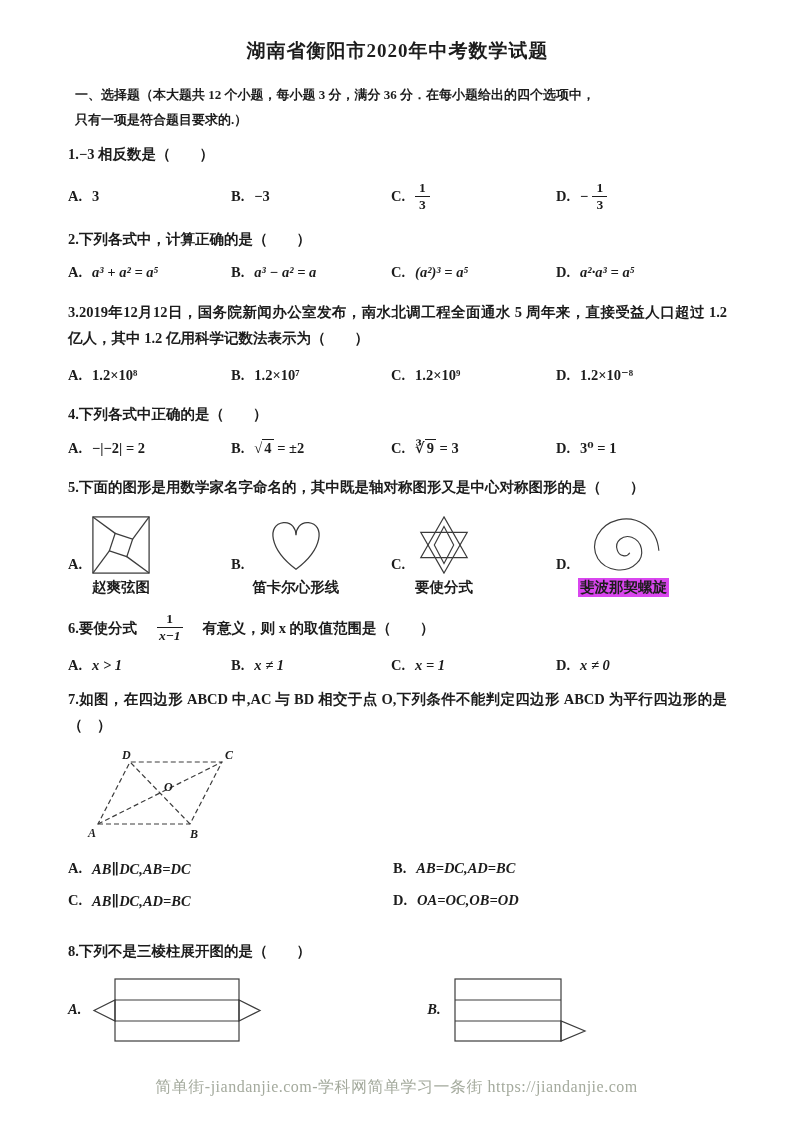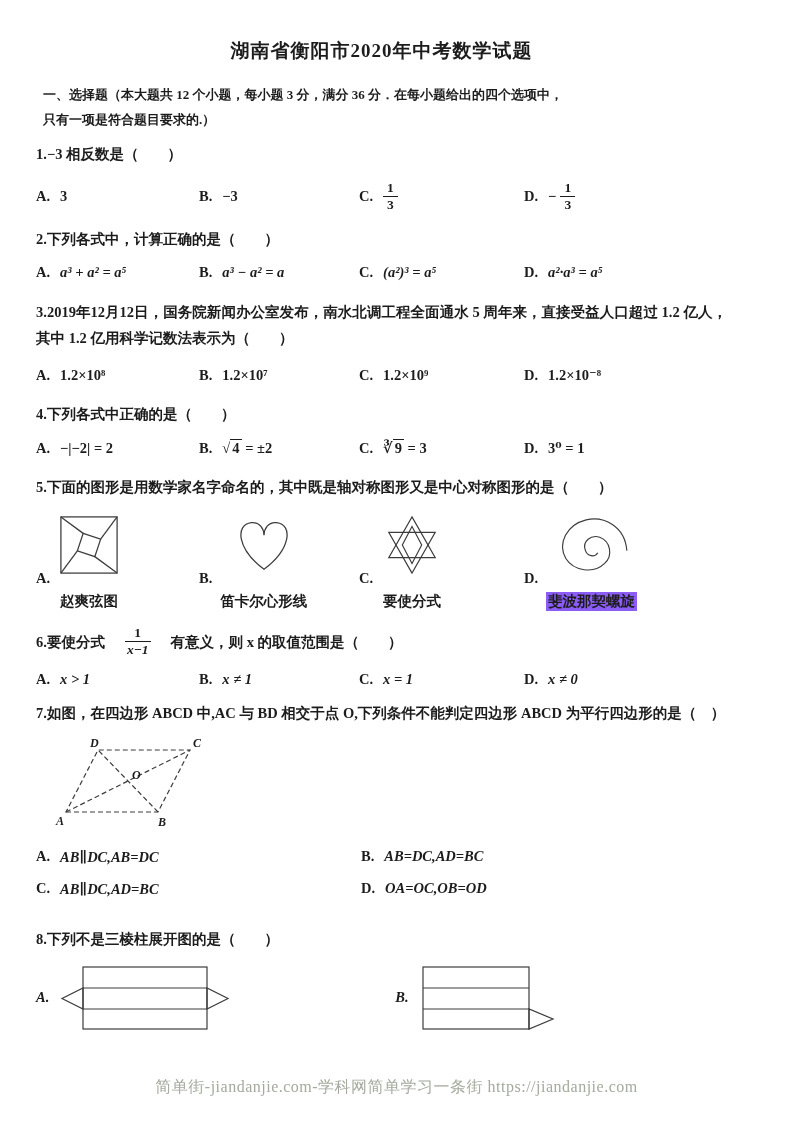--- a/index.html
+++ b/index.html
@@ -4,39 +4,39 @@
 <style>
   * { margin:0; padding:0; box-sizing:border-box; }
   html,body { width:793px; height:1122px; }
   body {
     background:#ffffff;
     position:relative;
     overflow:hidden;
     font-family:"Liberation Serif","DejaVu Serif",serif;
     color:#1c1c1c;
   }
-  .page { padding:38px 66px 0 36px; }
+  .page { padding:38px 66px 0 68px; }
   .title { text-align:center; font-size:19px; font-weight:bold; letter-spacing:1px; margin-bottom:18px; }
   .section-line { font-size:13px; font-weight:bold; line-height:1.95; text-align:justify;margin-left:7px; }
   .q { margin-top:8px;font-weight:bold; }
   .stem { font-size:14.5px; line-height:1.8; text-align:justify; }
   .opts { display:grid; grid-template-columns:163px 160px 165px 1fr; align-items:center; margin-top:9px; font-size:14.5px; min-height:24px; }
   .opts2 { display:grid; grid-template-columns:325px 1fr; row-gap:14px; margin-top:16px; font-size:14.5px; }
   .opt { display:flex; align-items:center; gap:10px; }
   .ol { flex:0 0 auto; }
   .math { font-style:italic; }
   .frac { display:inline-flex; flex-direction:column; text-align:center; line-height:1.2; font-size:13.5px; vertical-align:middle; }
   .frac .num { border-bottom:1px solid #1c1c1c; padding:0 4px; }
   .frac .den { padding:0 2px; }
   .radicand { border-top:1px solid #1c1c1c; padding:0 2px; }
   .fig-row { display:grid; grid-template-columns:163px 160px 165px 1fr; margin-top:14px; align-items:end; }
   .fig-cell { display:flex; align-items:flex-end; gap:8px; }
-  .fig-stack { display:flex; flex-direction:column; align-items:center; gap:16px; }
+  .fig-stack { display:flex; flex-direction:column; align-items:center; gap:2px; }
   .fig-caption { font-size:14.5px; white-space:nowrap; }
-  .hl { background:#8b5cf6; padding:0 2px; }
+  .hl { background:#d946ef; padding:0 2px; }
   .q7-fig { margin:10px 0 0 18px; }
   .q8-row { display:flex; align-items:center; gap:8px; margin-top:10px; }
   .q8-group { display:flex; align-items:center; gap:10px; }
   .q8-spacer { width:148px; }
   .footer {
     position:absolute; bottom:24px; left:0; width:100%;
     text-align:center; font-size:16px; color:#a4aa9d; letter-spacing:0.5px;
   }
   svg { display:block; }
   .opt-lab { font-size:14.5px; }

